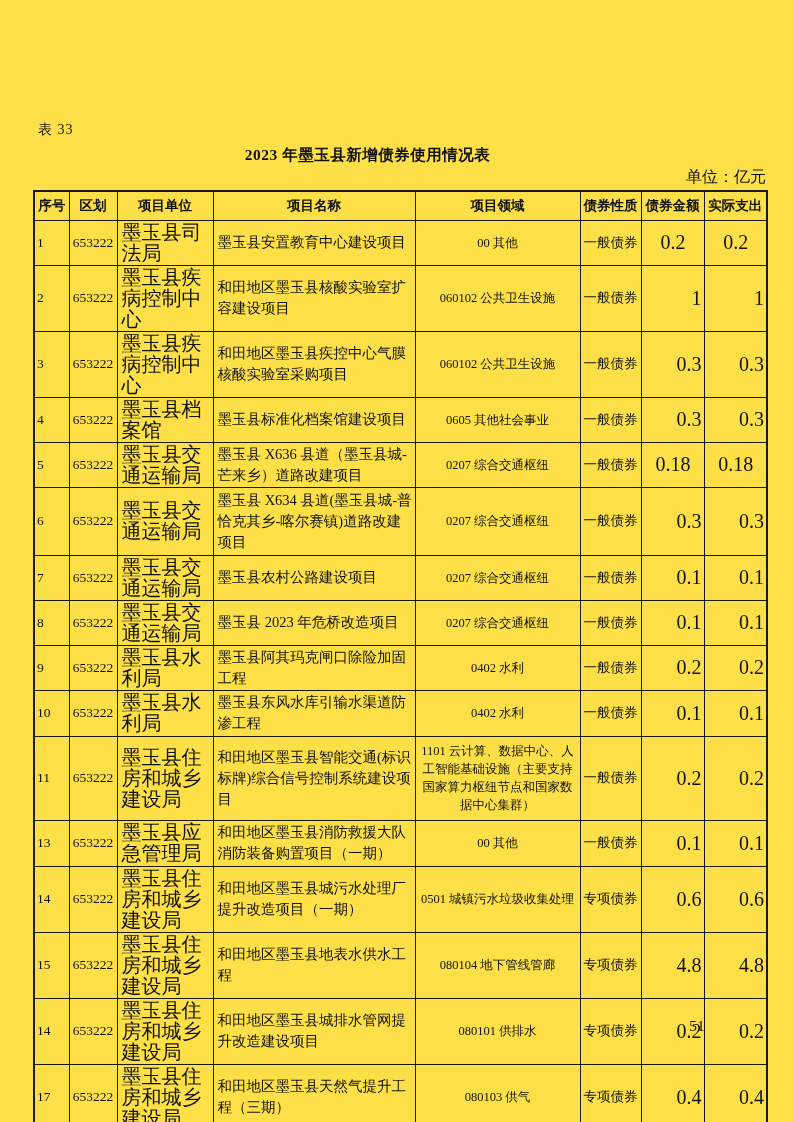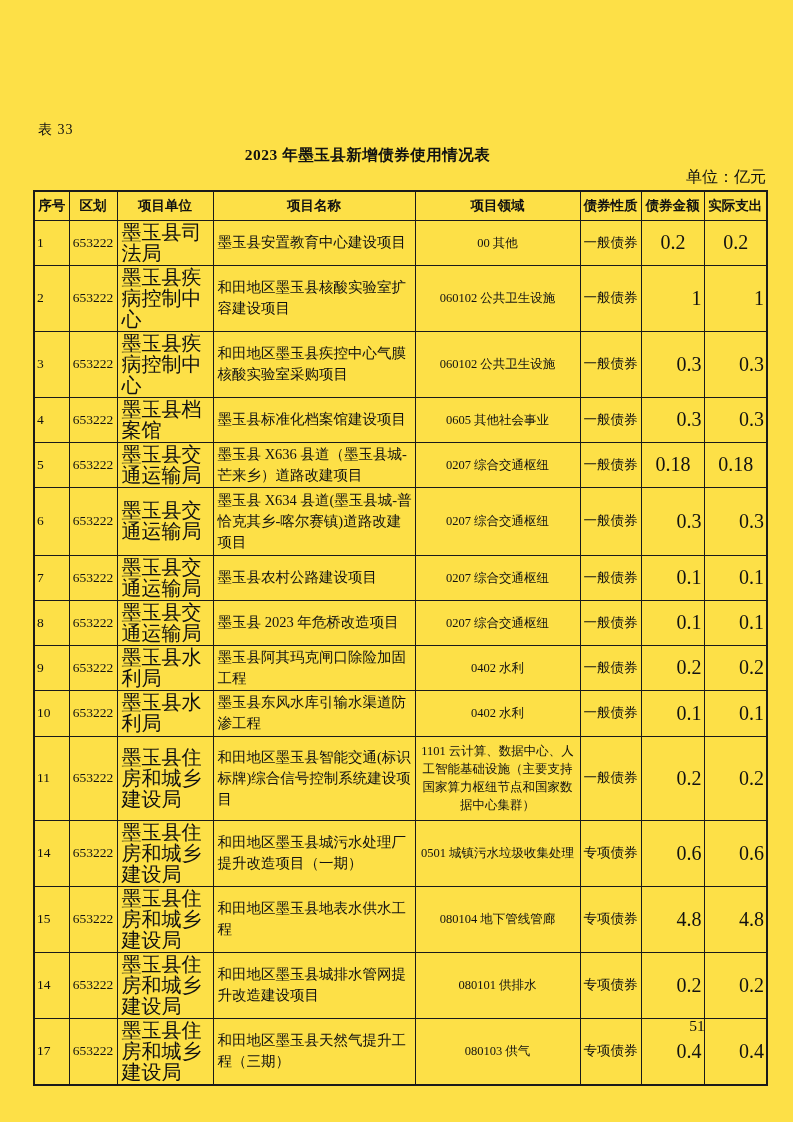--- a/index.html
+++ b/index.html
@@ -168,20 +168,30 @@
         <tr style="height: 84px;">
           <td class="c-seq">11</td>
           <td class="c-code">653222</td>
           <td class="c-unit">墨玉县住房和城乡建设局</td>
           <td class="c-name">和田地区墨玉县智能交通(标识标牌)综合信号控制系统建设项目</td>
           <td class="c-field">1101 云计算、数据中心、人工智能基础设施（主要支持国家算力枢纽节点和国家数据中心集群）</td>
           <td class="c-nature">一般债券</td>
           <td class="c-amount">0.2</td>
           <td class="c-spent">0.2</td>
         </tr>
+        <tr style="height: 46px;">
+          <td class="c-seq">13</td>
+          <td class="c-code">653222</td>
+          <td class="c-unit">墨玉县应急管理局</td>
+          <td class="c-name">和田地区墨玉县消防救援大队消防装备购置项目（一期）</td>
+          <td class="c-field">00 其他</td>
+          <td class="c-nature">一般债券</td>
+          <td class="c-amount">0.1</td>
+          <td class="c-spent">0.1</td>
+        </tr>
         <tr style="height: 42px;">
           <td class="c-seq">14</td>
           <td class="c-code">653222</td>
           <td class="c-unit">墨玉县住房和城乡建设局</td>
           <td class="c-name">和田地区墨玉县城污水处理厂提升改造项目（一期）</td>
           <td class="c-field">0501 城镇污水垃圾收集处理</td>
           <td class="c-nature">专项债券</td>
           <td class="c-amount">0.6</td>
           <td class="c-spent">0.6</td>
         </tr>

